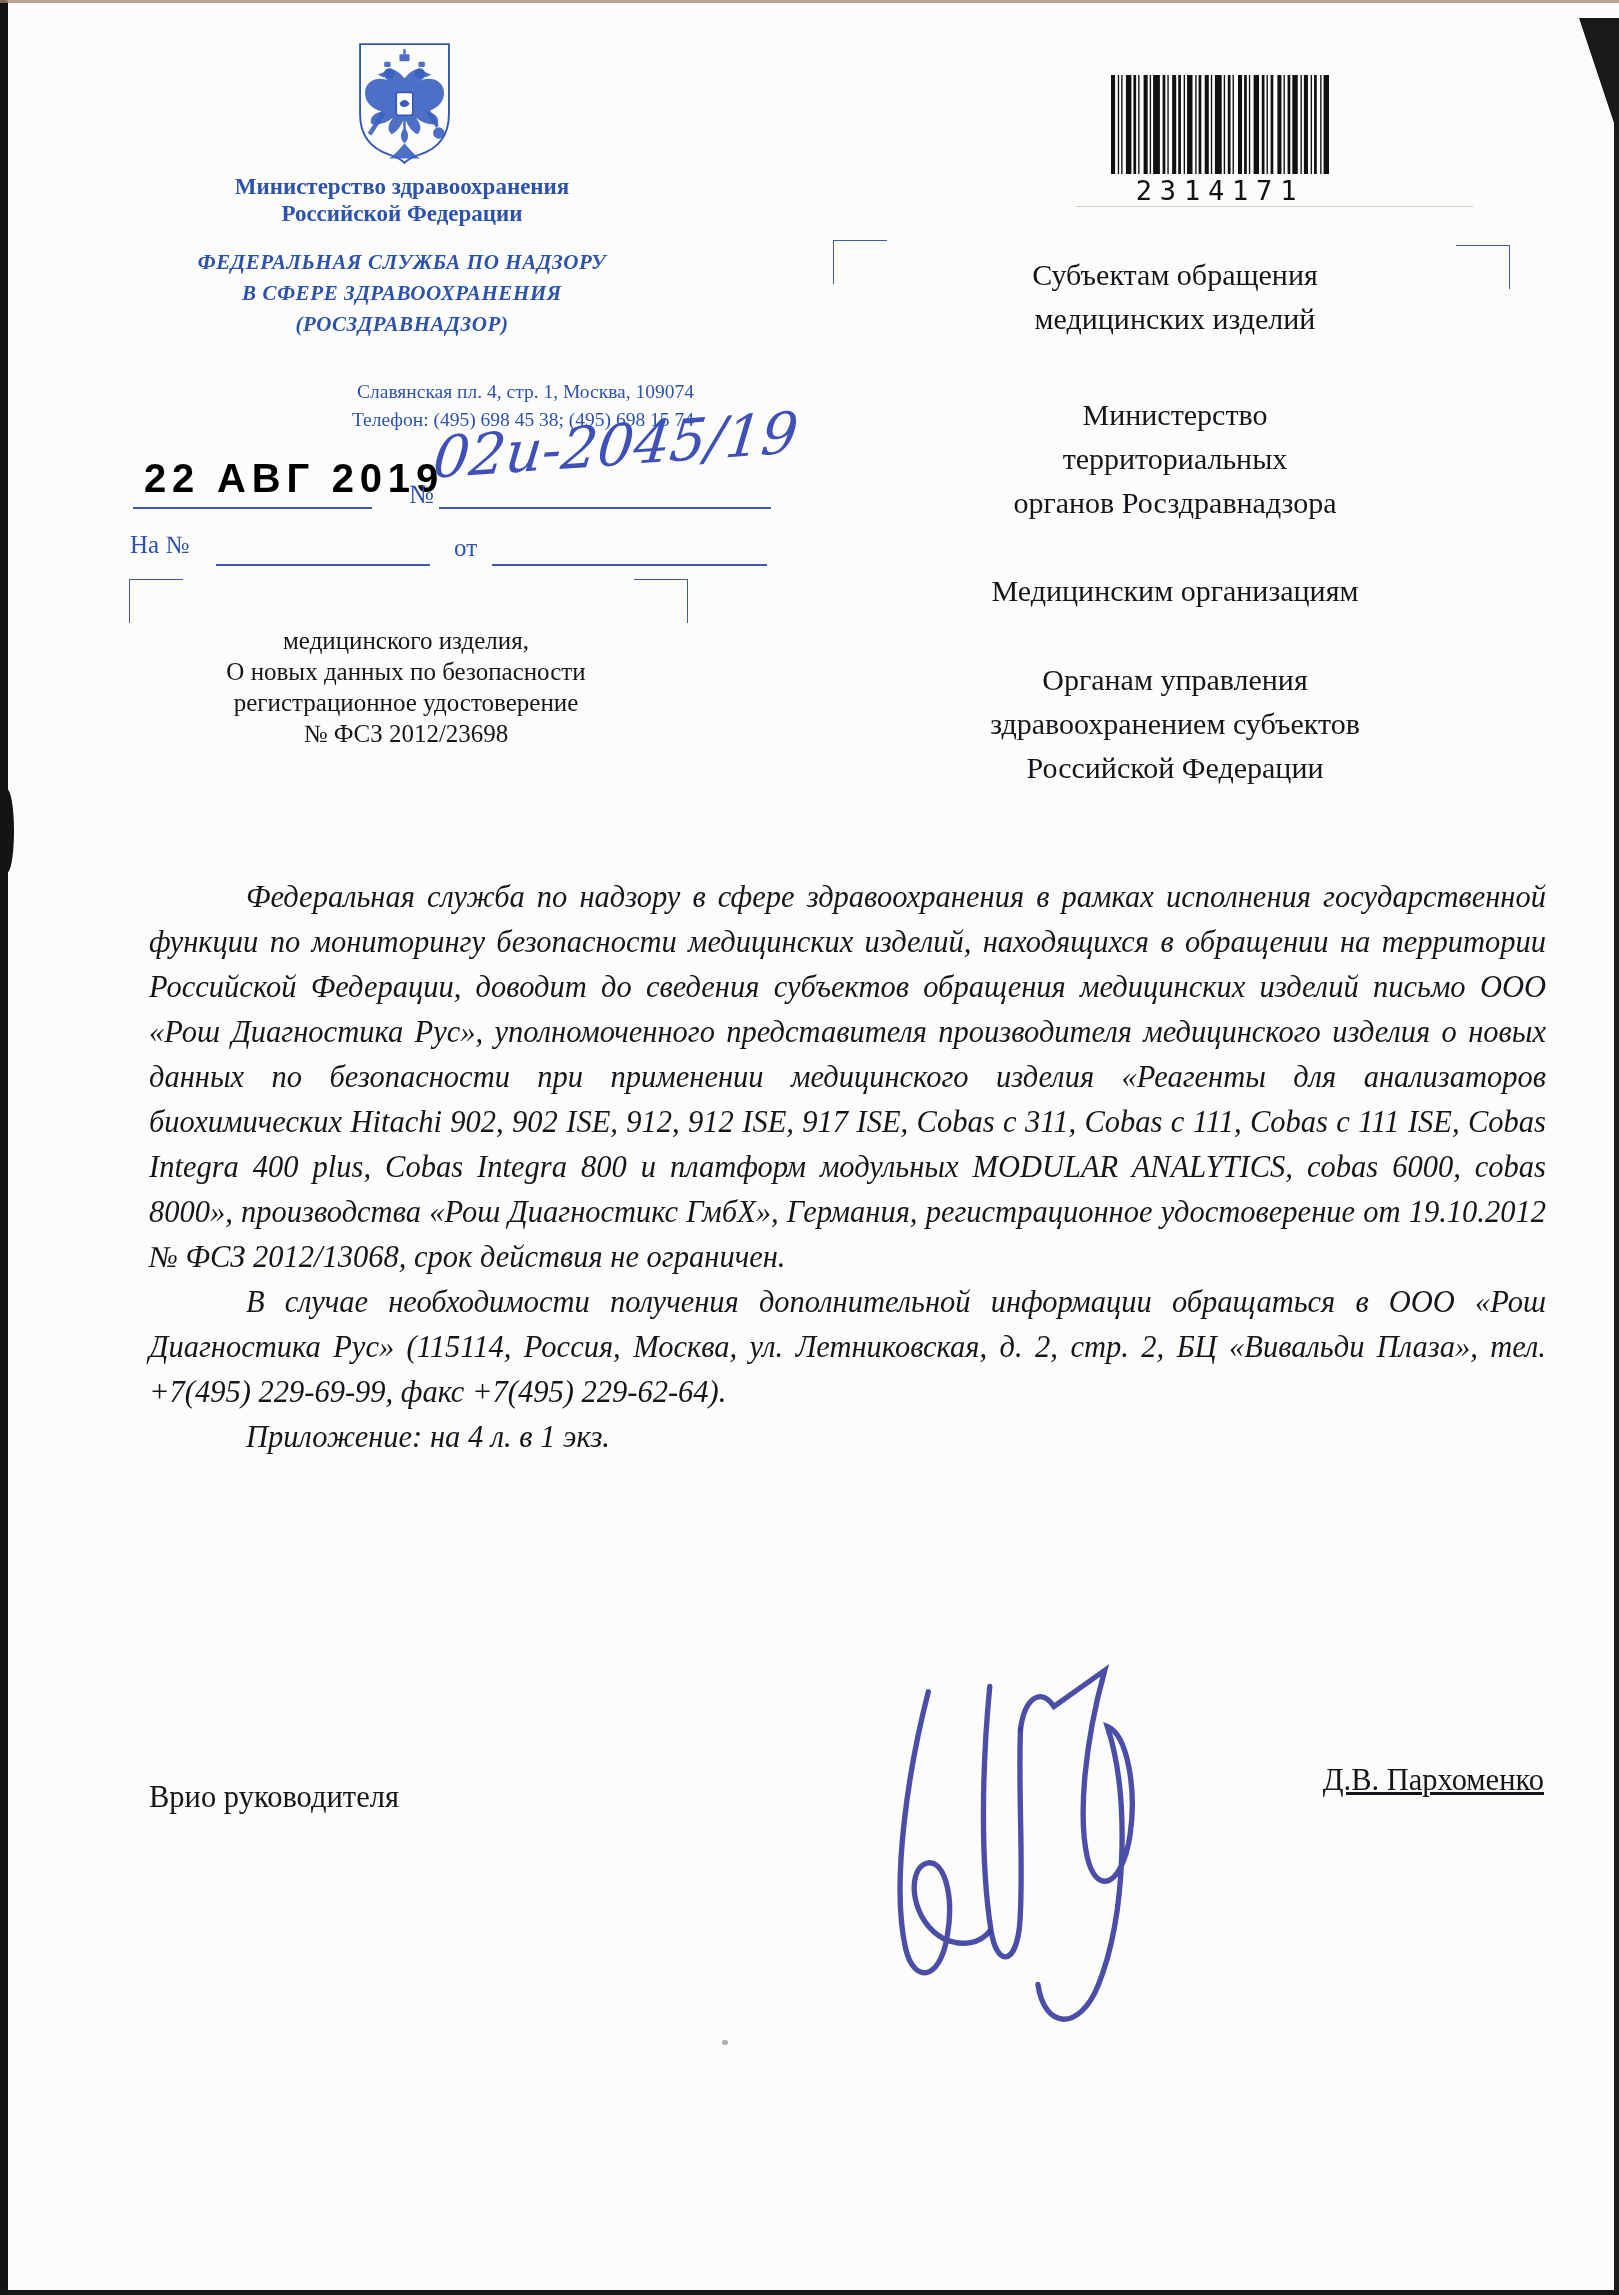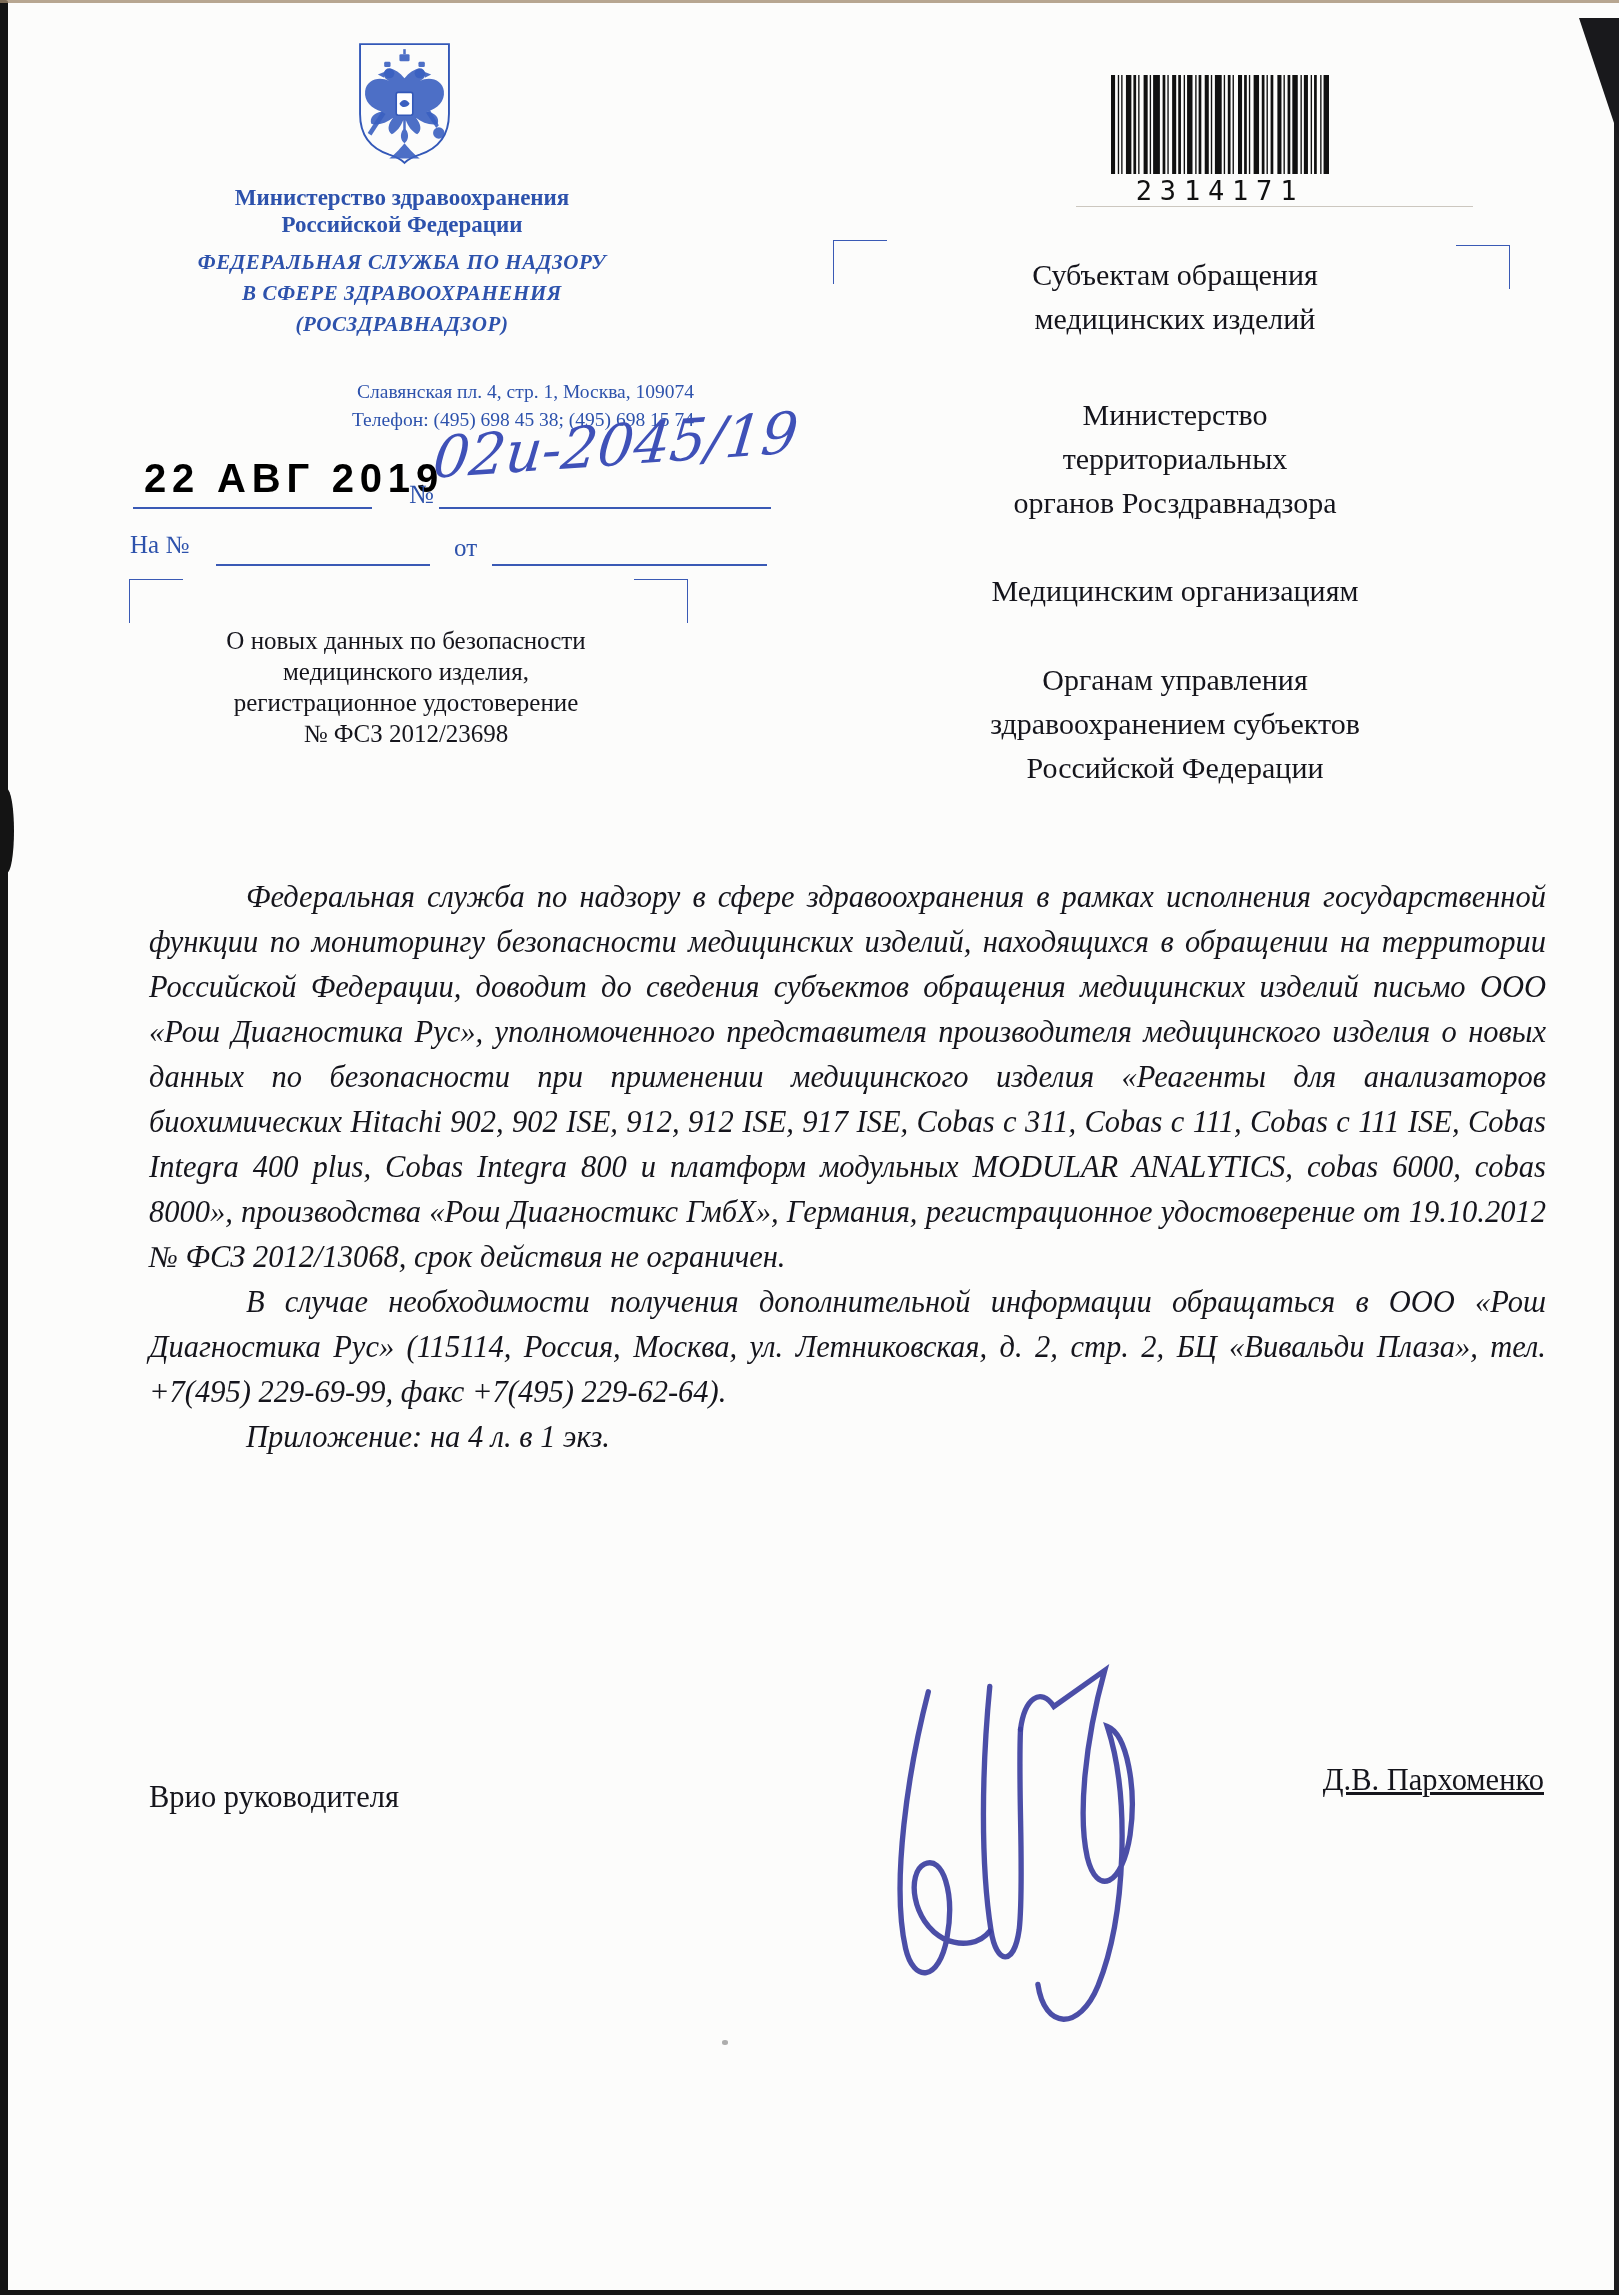--- a/index.html
+++ b/index.html
@@ -17,21 +17,21 @@
   .edge-left{left:0;top:0;width:7.8px;height:2295px;background:#141414;border-radius:0 2.6px 2.6px 0;}
   .edge-left-bulge{left:0;top:789px;width:14.3px;height:84px;background:#141414;border-radius:0 60% 60% 0;}
   .edge-bottom{left:0;top:2290px;width:1619px;height:5.8px;background:#161616;}
   .edge-right{left:1614px;top:55px;width:5.2px;height:2240px;background:#1c1c1e;}
   .corner-shadow-tr{right:0;top:18px;width:0;height:0;border-top:120px solid #19191c;border-left:40px solid transparent;}
   .edge-top{left:0;top:0;width:1619px;height:2.6px;background:#a08a6d;opacity:.75;}
   .speck{left:722px;top:2040px;width:5.8px;height:4.5px;background:#999;border-radius:50%;opacity:.8;}
 
   
   .lh{color:#2d52ac;text-align:center;left:110px;width:584px;}
-  .lh-ministry{font-size:23px;font-weight:bold;line-height:27px;margin-top:11px;}
+  .lh-ministry{font-size:23px;font-weight:bold;line-height:27px;}
   .lh-service{font-size:21px;font-weight:bold;line-height:31px;letter-spacing:0.6px;font-style:italic;}
   .lh-addr{font-size:19.5px;line-height:27px;text-align:right;}
 
   
   .stamp-date{left:144px;top:456px;font-family:"Liberation Sans","DejaVu Sans",sans-serif;
     font-weight:bold;font-size:40px;color:#000000;letter-spacing:5.8px;}
   .num-sign{left:409px;top:480px;font-size:26px;color:#2d52ac;}
   .handwritten{left:430px;top:425px;font-size:57px;font-style:italic;color:#3f51b8;
     transform:rotate(-4deg) skewX(-10deg);transform-origin:left bottom;
     font-family:"DejaVu Serif",serif;white-space:nowrap;}
@@ -122,22 +122,22 @@
   <div class="abs bline" style="left:216px;top:564px;width:214px;"></div>
   <div class="abs ref-label" style="left:454px;top:534px;">от</div>
   <div class="abs bline" style="left:492px;top:564px;width:275px;"></div>
 
   <div class="abs brk tl" style="left:129px;top:579px;"></div>
   <div class="abs brk tr" style="left:634px;top:579px;"></div>
   <div class="abs brk tl" style="left:833px;top:240px;"></div>
   <div class="abs brk tr" style="left:1456px;top:245px;"></div>
 
   <div class="abs subject">
+    <div>медицинского изделия,</div>
     <div>О новых данных по безопасности</div>
-    <div>медицинского изделия,</div>
     <div>регистрационное удостоверение</div>
     <div>№ ФСЗ 2012/23698</div>
   </div>
 
   <div class="abs" style="left:1111px;top:75px;width:218px;height:99px;">
     <svg viewBox="0 0 321 150" width="218" height="99" preserveAspectRatio="none">
       <g fill="#111">
         <rect x="0" width="6" height="150"></rect>
           <rect x="10" width="2" height="150"></rect>
           <rect x="15" width="2" height="150"></rect>

